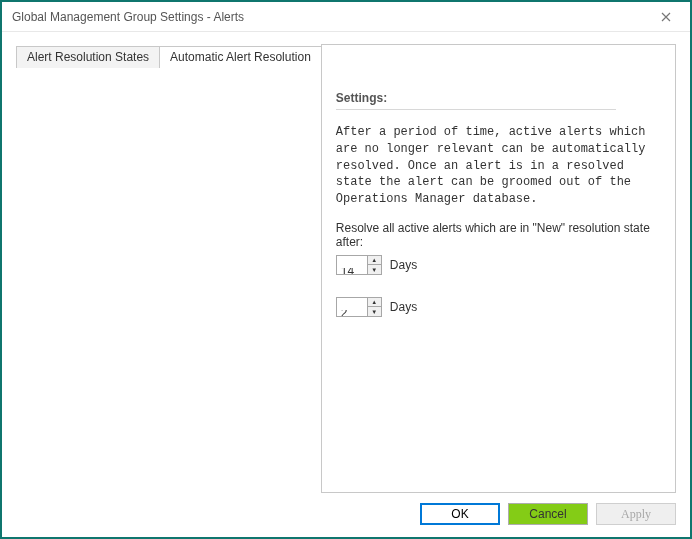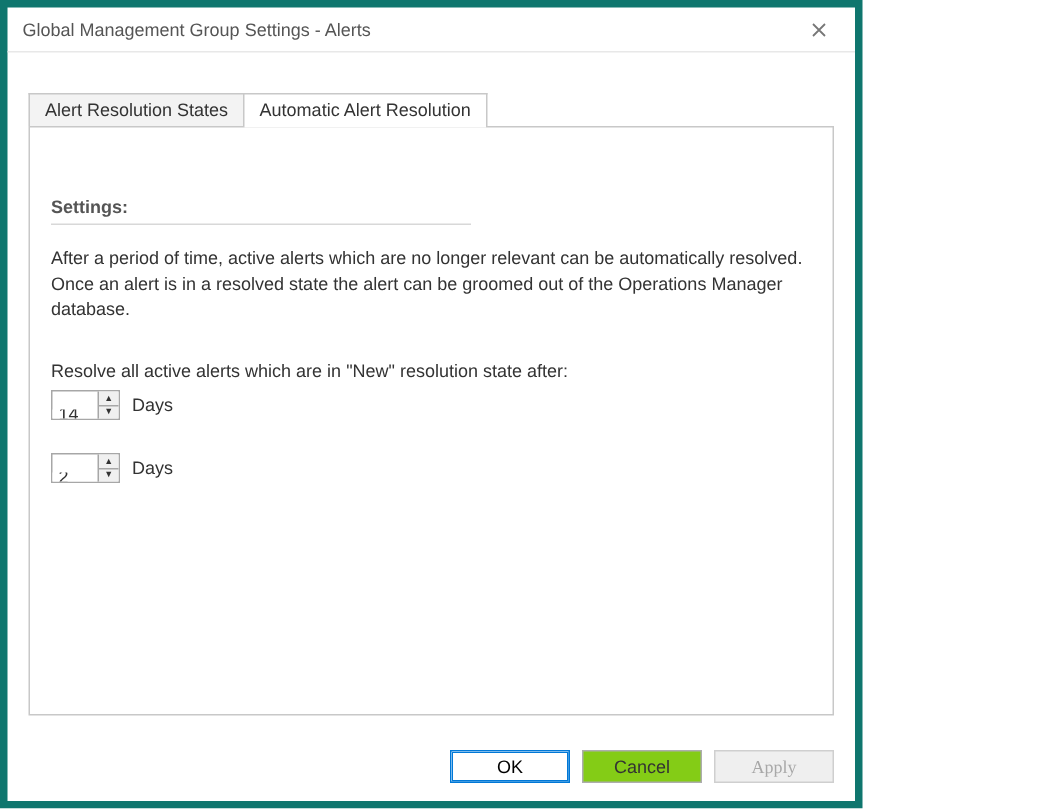--- a/index.html
+++ b/index.html
@@ -4,27 +4,26 @@
 <style>
   * { box-sizing: border-box; }
   html, body { margin:0; padding:0; }
   body {
     font-family: "Segoe UI", Tahoma, sans-serif;
     font-size: 12px;
     color: #333;
     background: #fff;
   }
   .window {
-    width: 575px;
+    width: 692px;
     height: 539px;
-    border: 5px solid #0f766e;
+    border: 2px solid #0f766e;
     display: flex;
     flex-direction: column;
     background: #fff;
-    gap: 13px;
   }
   .titlebar {
     height: 30px;
     display: flex;
     align-items: center;
     justify-content: space-between;
     padding: 0 4px 0 10px;
     border-bottom: 1px solid #e8e8e8;
     color: #555;
     font-size: 12px;
@@ -35,21 +34,20 @@
     display:flex;
     align-items:center;
     justify-content:center;
     color:#777;
     font-size: 14px;
   }
   .content {
     flex: 1;
     padding: 12px 14px 0 14px;
     display:flex;
-    flex-direction:column;
   }
   .tabs {
     display:flex;
     align-items:flex-end;
     height: 24px;
   }
   .tab {
     padding: 3px 10px 4px 10px;
     border: 1px solid #c8c8c8;
     border-bottom: none;
@@ -84,22 +82,23 @@
   }
   .hr {
     border:none;
     border-top:1px solid #d8d8d8;
     margin: 4px 0 14px 0;
     width: 280px;
   }
   .desc {
     color:#333;
     line-height: 1.4;
-    margin-bottom: 26px;
+    margin-bottom: 13px;
     max-width: 640px;
+    font-family: Liberation Mono, monospace;
   }
   .field-label {
     margin-bottom: 6px;
   }
   .field-row {
     display:flex;
     align-items:center;
     gap: 8px;
     margin-bottom: 22px;
   }

